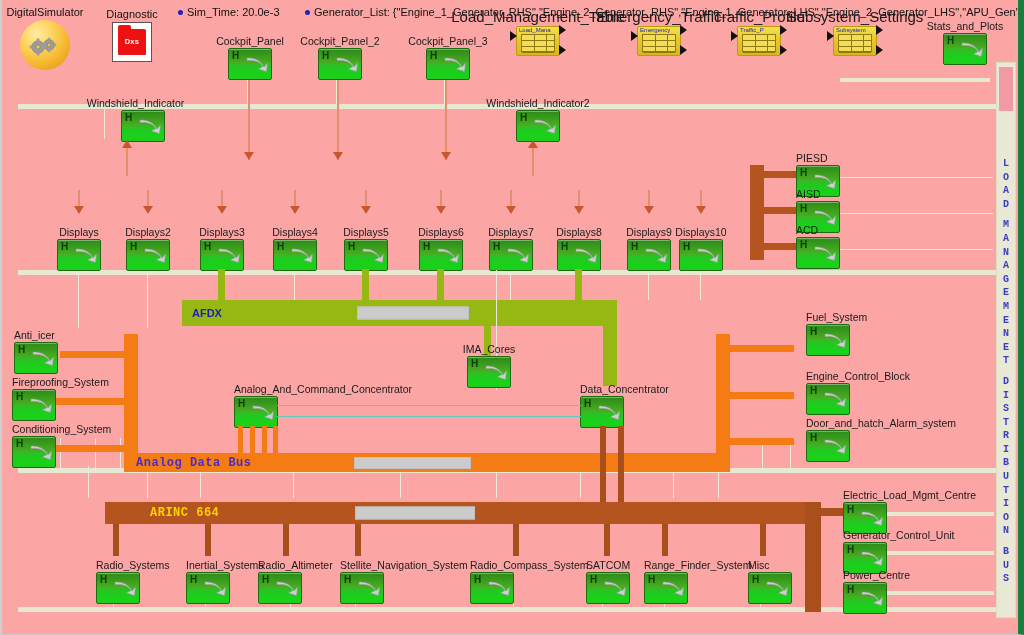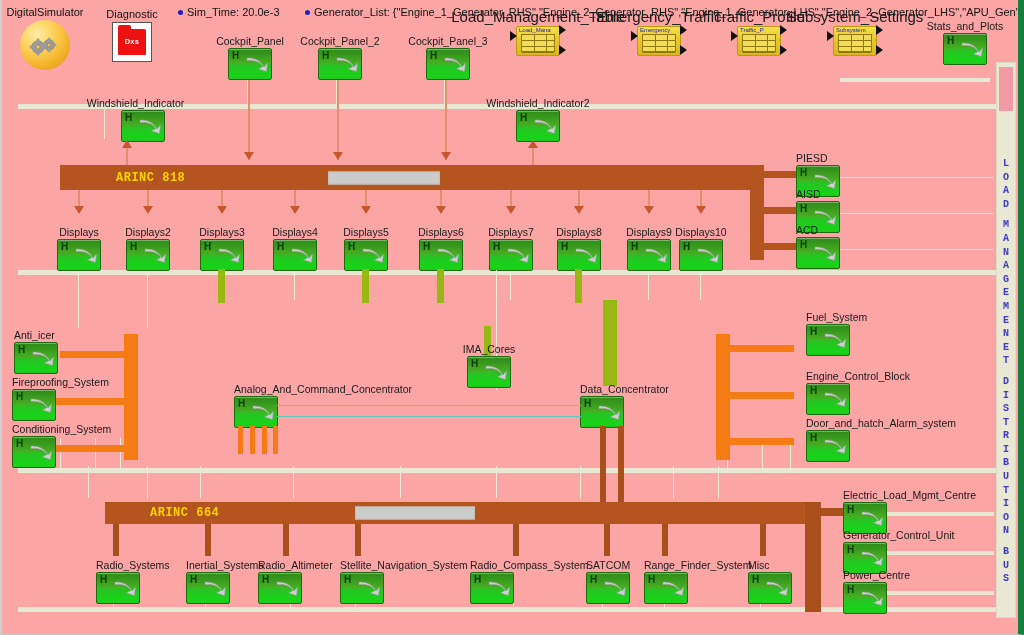--- a/index.html
+++ b/index.html
@@ -374,24 +374,20 @@
   <div class="wire v" style="left:337px;top:80px;height:80px;background:#e28f6d;"></div>
   <div class="arrowdn" style="left:333px;top:152px;"></div>
   <div class="wire v" style="left:445px;top:80px;height:80px;background:#e28f6d;"></div>
   <div class="arrowdn" style="left:441px;top:152px;"></div>
 
   <div class="wire v" style="left:126px;top:148px;height:28px;background:#e28f6d;"></div>
   <div class="arrowup" style="left:122px;top:140px;"></div>
   <div class="wire v" style="left:532px;top:148px;height:28px;background:#e28f6d;"></div>
   <div class="arrowup" style="left:528px;top:140px;"></div>
 
-  <div class="bus" id="bus-arinc818" style="left:60px;top:165px;width:690px;height:25px;background:#b4541f;">
-    <div class="buslabel" style="color:#ffd200;">ARINC 818</div>
-    <div class="grip" style="left:268px;width:110px;"></div>
-  </div>
 
   <div class="stub" style="left:750px;top:165px;width:14px;height:95px;background:#b4541f;"></div>
   <div class="stub" style="left:764px;top:171px;width:32px;height:7px;background:#b4541f;"></div>
   <div class="stub" style="left:764px;top:207px;width:32px;height:7px;background:#b4541f;"></div>
   <div class="stub" style="left:764px;top:243px;width:32px;height:7px;background:#b4541f;"></div>
 
   <div class="blk" style="left:796px;top:165px;">
     <div class="cap capleft">PIESD</div>
     <div class="body">
         <span class="hh">H</span>
@@ -537,20 +533,24 @@
           <path d="M2 6 C10 6 15 8 19 15 L22.5 11 L21.5 19.5 L13.5 17 L18 14.5 C14.5 9 9 8 2 8.5 Z" fill="#cfcfcf" stroke="#9a9a9a" stroke-width=".6"></path>
         </svg>
       </div>
   </div>
 
   <div class="stub" style="left:218px;top:269px;width:7px;height:34px;background:#97b812;"></div>
   <div class="stub" style="left:362px;top:269px;width:7px;height:34px;background:#97b812;"></div>
   <div class="stub" style="left:437px;top:269px;width:7px;height:34px;background:#97b812;"></div>
   <div class="stub" style="left:575px;top:269px;width:7px;height:34px;background:#97b812;"></div>
 
+  <div class="bus" id="bus-afdx" style="left:182px;top:300px;width:435px;height:26px;background:#97b812;">
+    <div class="buslabel" style="left:10px;color:#1d1db4;font-family:'Liberation Sans',sans-serif;font-size:11px;letter-spacing:0;">AFDX</div>
+    <div class="grip" style="left:175px;width:110px;"></div>
+  </div>
 
   <div class="stub" style="left:484px;top:326px;width:7px;height:30px;background:#97b812;"></div>
 
   <div class="stub" style="left:603px;top:300px;width:14px;height:86px;background:#97b812;"></div>
 
   <div class="vguide" style="left:496px;top:270px;height:120px;"></div>
 
   <div class="blk" style="left:467px;top:356px;">
     <div class="cap">IMA_Cores</div>
     <div class="body">
@@ -558,20 +558,24 @@
         <svg width="24" height="22" viewBox="0 0 24 22">
           <path d="M2 6 C10 6 15 8 19 15 L22.5 11 L21.5 19.5 L13.5 17 L18 14.5 C14.5 9 9 8 2 8.5 Z" fill="#cfcfcf" stroke="#9a9a9a" stroke-width=".6"></path>
         </svg>
       </div>
   </div>
 
   <div class="stub" style="left:124px;top:334px;width:14px;height:126px;background:#f57c15;"></div>
 
   <div class="stub" style="left:716px;top:334px;width:14px;height:126px;background:#f57c15;"></div>
 
+  <div class="bus" id="bus-analog" style="left:124px;top:453px;width:606px;height:19px;background:#f57c15;">
+    <div class="buslabel" style="left:12px;color:#4a2cc8;">Analog Data Bus</div>
+    <div class="grip" style="left:230px;width:115px;height:10px;"></div>
+  </div>
 
   <div class="stub" style="left:60px;top:351px;width:64px;height:7px;background:#f57c15;"></div>
   <div class="stub" style="left:56px;top:398px;width:68px;height:7px;background:#f57c15;"></div>
   <div class="stub" style="left:56px;top:445px;width:68px;height:7px;background:#f57c15;"></div>
 
   <div class="stub" style="left:730px;top:345px;width:64px;height:7px;background:#f57c15;"></div>
   <div class="stub" style="left:730px;top:392px;width:64px;height:7px;background:#f57c15;"></div>
   <div class="stub" style="left:730px;top:438px;width:64px;height:7px;background:#f57c15;"></div>
 
   <div class="blk" style="left:14px;top:342px;">

